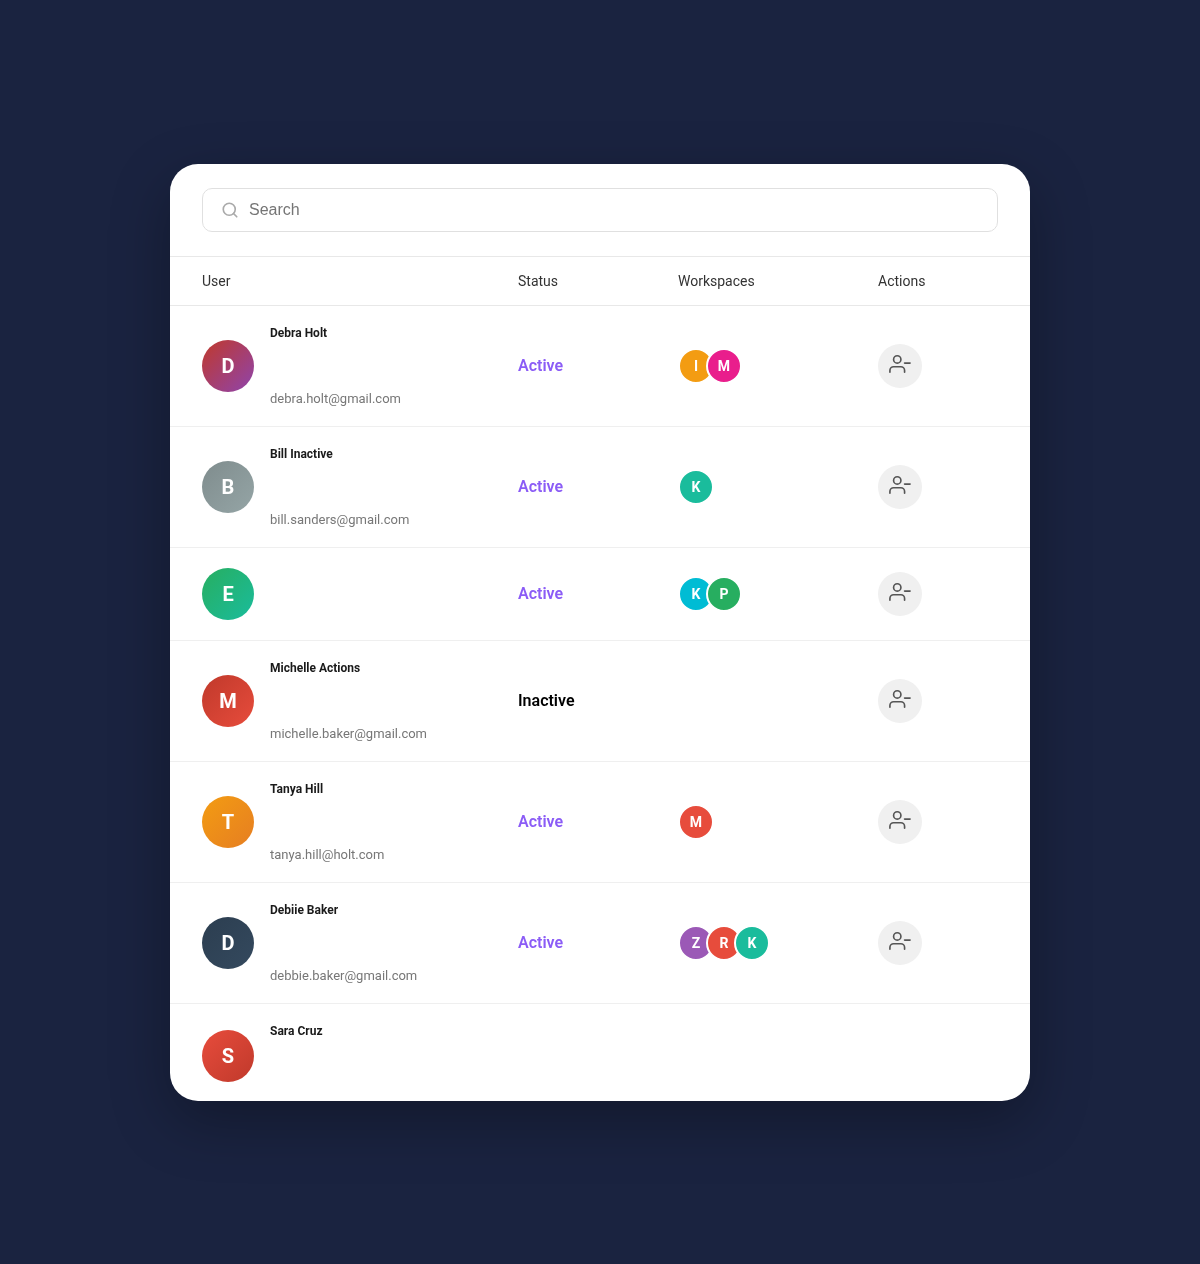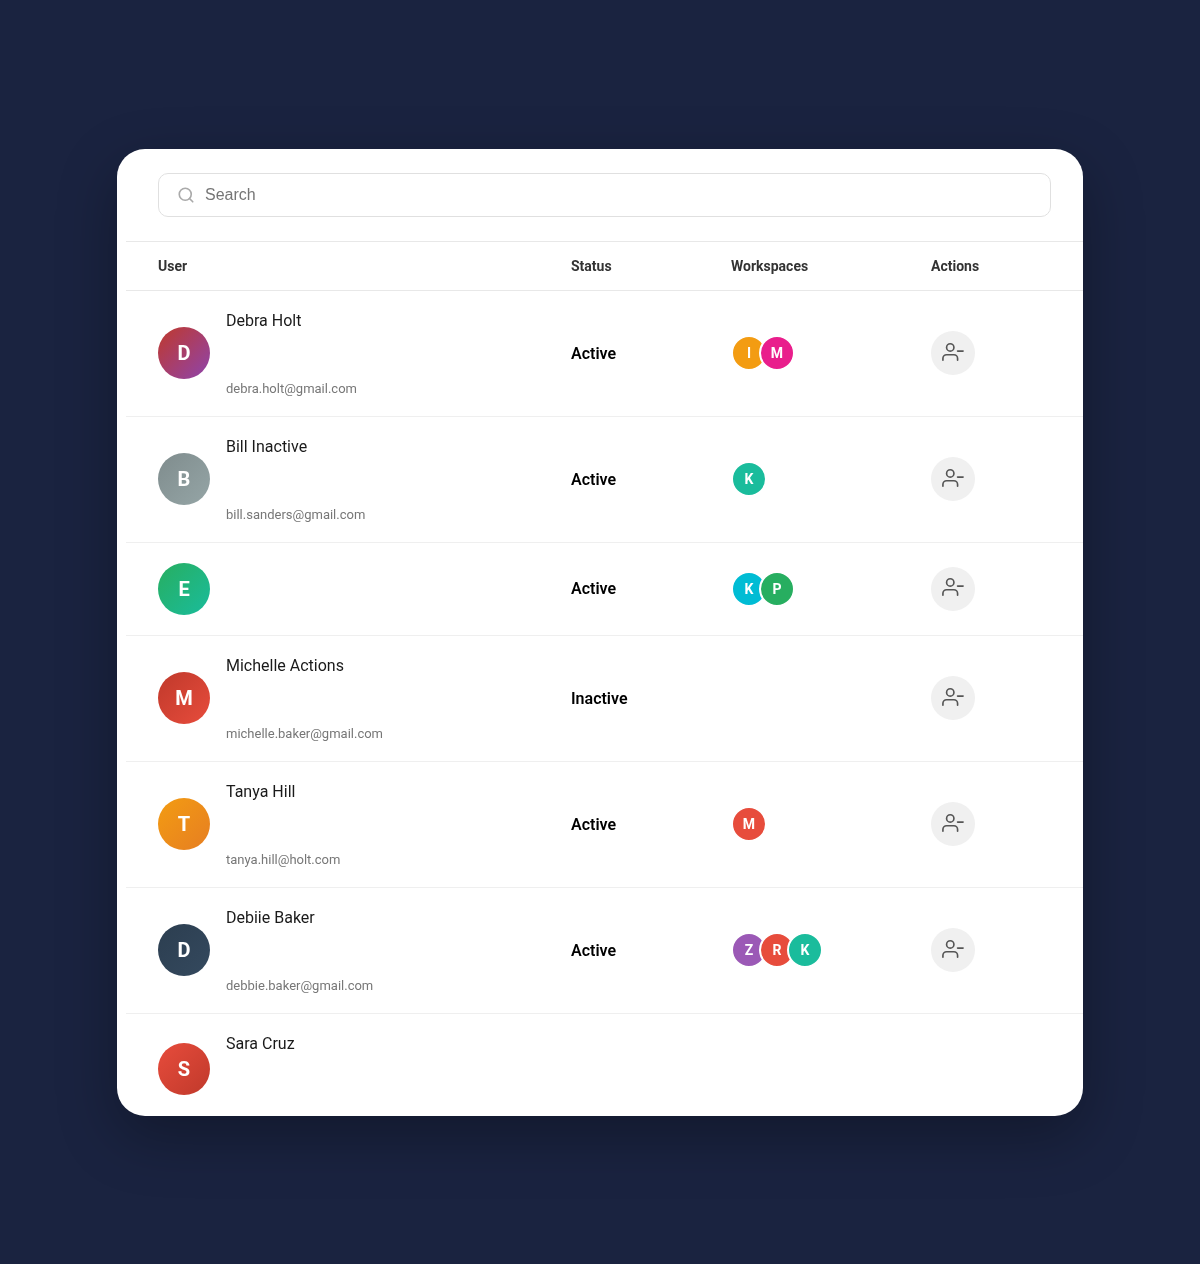--- a/index.html
+++ b/index.html
@@ -13,25 +13,24 @@
       display: flex;
       justify-content: center;
       align-items: center;
       min-height: 100vh;
       font-family: -apple-system, BlinkMacSystemFont, 'Segoe UI', Roboto, sans-serif;
     }
 
     .card {
       background: #ffffff;
       border-radius: 28px;
-      width: 966px;
+      width: 860px;
       max-width: 95vw;
       overflow: hidden;
       box-shadow: 0 20px 60px rgba(0,0,0,0.3);
-      padding-left: 9px;
     }
 
     .search-bar {
       padding: 24px 32px;
       border-bottom: 1px solid #e8e8e8;
     }
 
     .search-inner {
       display: flex;
       align-items: center;
@@ -57,21 +56,21 @@
 
     .table-header {
       display: grid;
       grid-template-columns: 1fr 160px 200px 120px;
       padding: 16px 32px;
       border-bottom: 1.5px solid #e8e8e8;
     }
 
     .table-header-cell {
       font-size: 14px;
-      font-weight: 700;
+      font-weight: 400;
       color: #333;
     }
 
     .table-row {
       display: grid;
       grid-template-columns: 1fr 160px 200px 120px;
       padding: 20px 32px;
       border-bottom: 1px solid #efefef;
       align-items: center;
     }
@@ -122,38 +121,38 @@
       background: linear-gradient(135deg, #e74c3c, #c0392b);
     }
 
     .user-info {
       display: flex;
       flex-direction: column;
       gap: 3px;
     }
 
     .user-name {
-      font-size: 16px;
-      font-weight: 400;
+      font-size: 12px;
+      font-weight: 700;
       color: #1a1a1a;
     }
 
     .user-email {
       font-size: 13px;
       color: #777;
       margin-top: 48px;
     }
 
     .status-cell {
       font-size: 16px;
       font-weight: 600;
     }
 
     .status-active {
-      color: #000000;
+      color: #8b5cf6;
     }
 
     .status-inactive {
       color: #000000;
     }
 
     .workspaces-cell {
       display: flex;
       align-items: center;
     }

